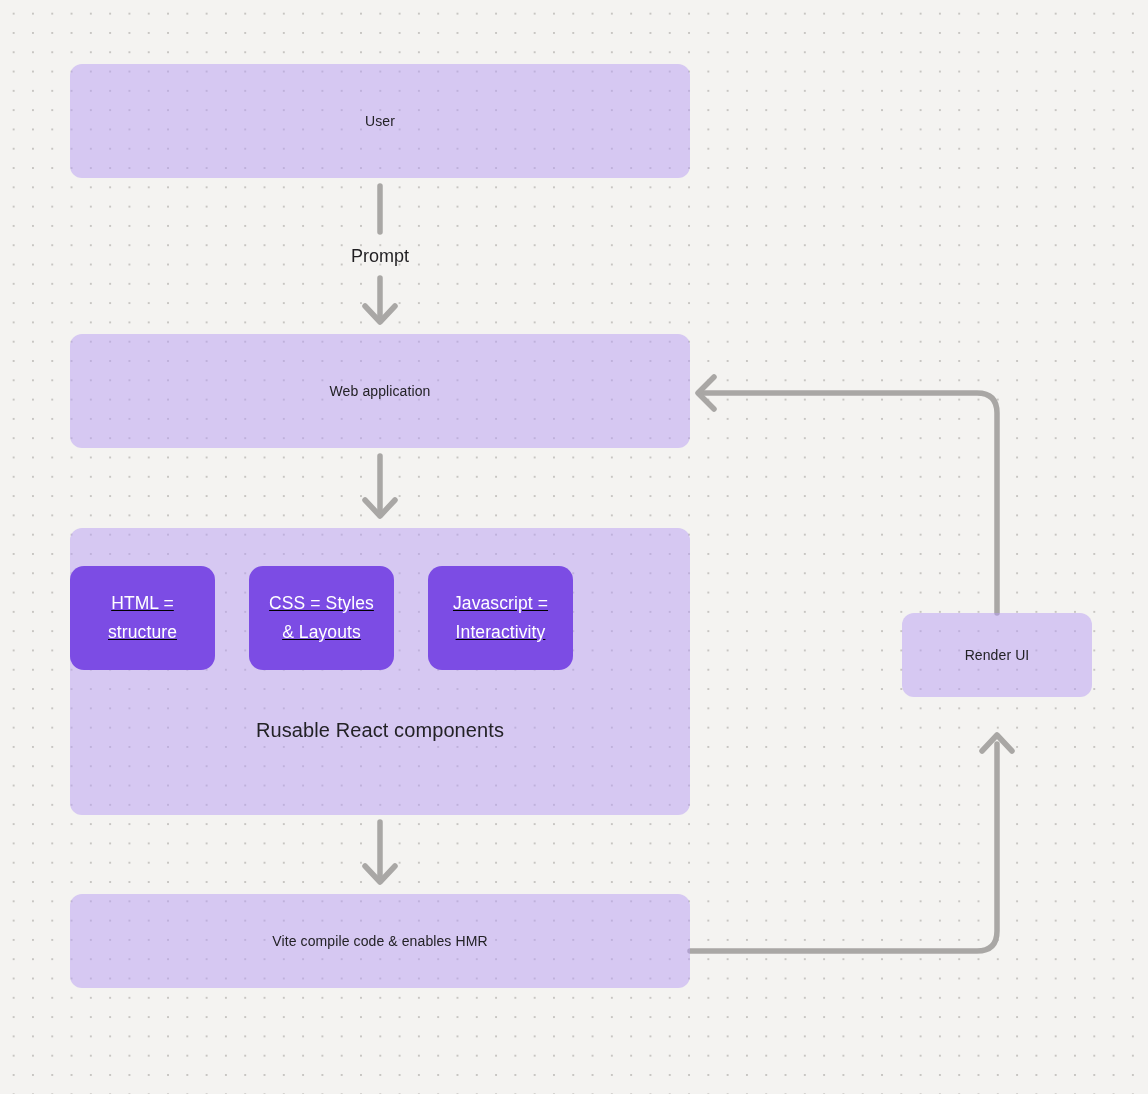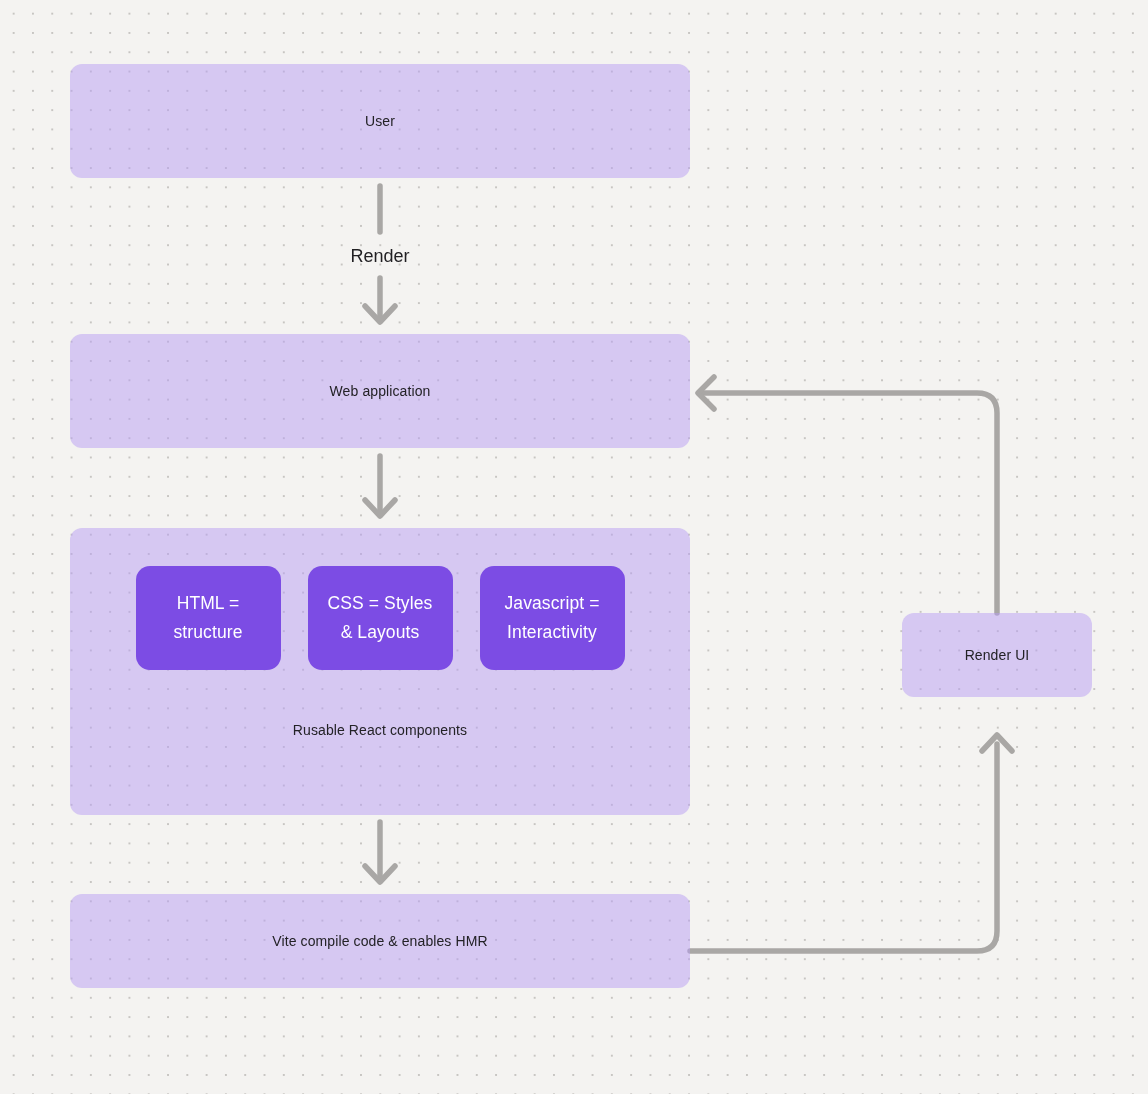--- a/index.html
+++ b/index.html
@@ -47,23 +47,24 @@
   .node-render-ui       { left: 902px; top: 613px; width: 190px; height: 84px; }
   .node-components {
     position: absolute;
     left: 70px; top: 528px; width: 620px; height: 287px;
     background: rgba(183,157,243,0.5);
     border-radius: 12px;
     display: block;
   }
   .chip-row {
     display: flex;
-    justify-content: center;
-    gap: 27px;
+    justify-content: flex-start;
+    gap: 34px;
     margin-top: 38px;
+    text-decoration: underline;
   }
   .chip {
     width: 145px;
     height: 104px;
     background: #7c4ce4;
     border-radius: 14px;
     display: flex;
     align-items: center;
     justify-content: center;
     text-align: center;
@@ -71,21 +72,21 @@
     font-size: 17.5px;
     font-weight: 500;
     line-height: 29px;
     white-space: pre-line;
     letter-spacing: 0.1px;
   }
   .components-caption {
     margin-top: 46px;
     text-align: center;
     color: #232226;
-    font-size: 14px;
+    font-size: 20px;
     font-weight: 500;
     line-height: 28px;
     letter-spacing: 0.1px;
   }
   .edge-label {
     position: absolute;
     left: 310px;
     top: 242px;
     width: 140px;
     text-align: center;
@@ -117,21 +118,21 @@
     <path d="M982 751 L997 735 L1012 751"></path>
 
     <path d="M997 613 L997 413 Q997 393 977 393 L703 393"></path>
     <path d="M714 377 L698 393 L714 409"></path>
   </svg>
 
   <div class="node node-user">
     <span>User</span>
   </div>
 
-  <div class="edge-label">Render</div>
+  <div class="edge-label">Prompt</div>
 
   <div class="node node-web-application">
     <span>Web application</span>
   </div>
 
   <div class="node-components">
     <div class="chip-row">
       <div class="chip">
         <span>HTML =
 structure</span>

